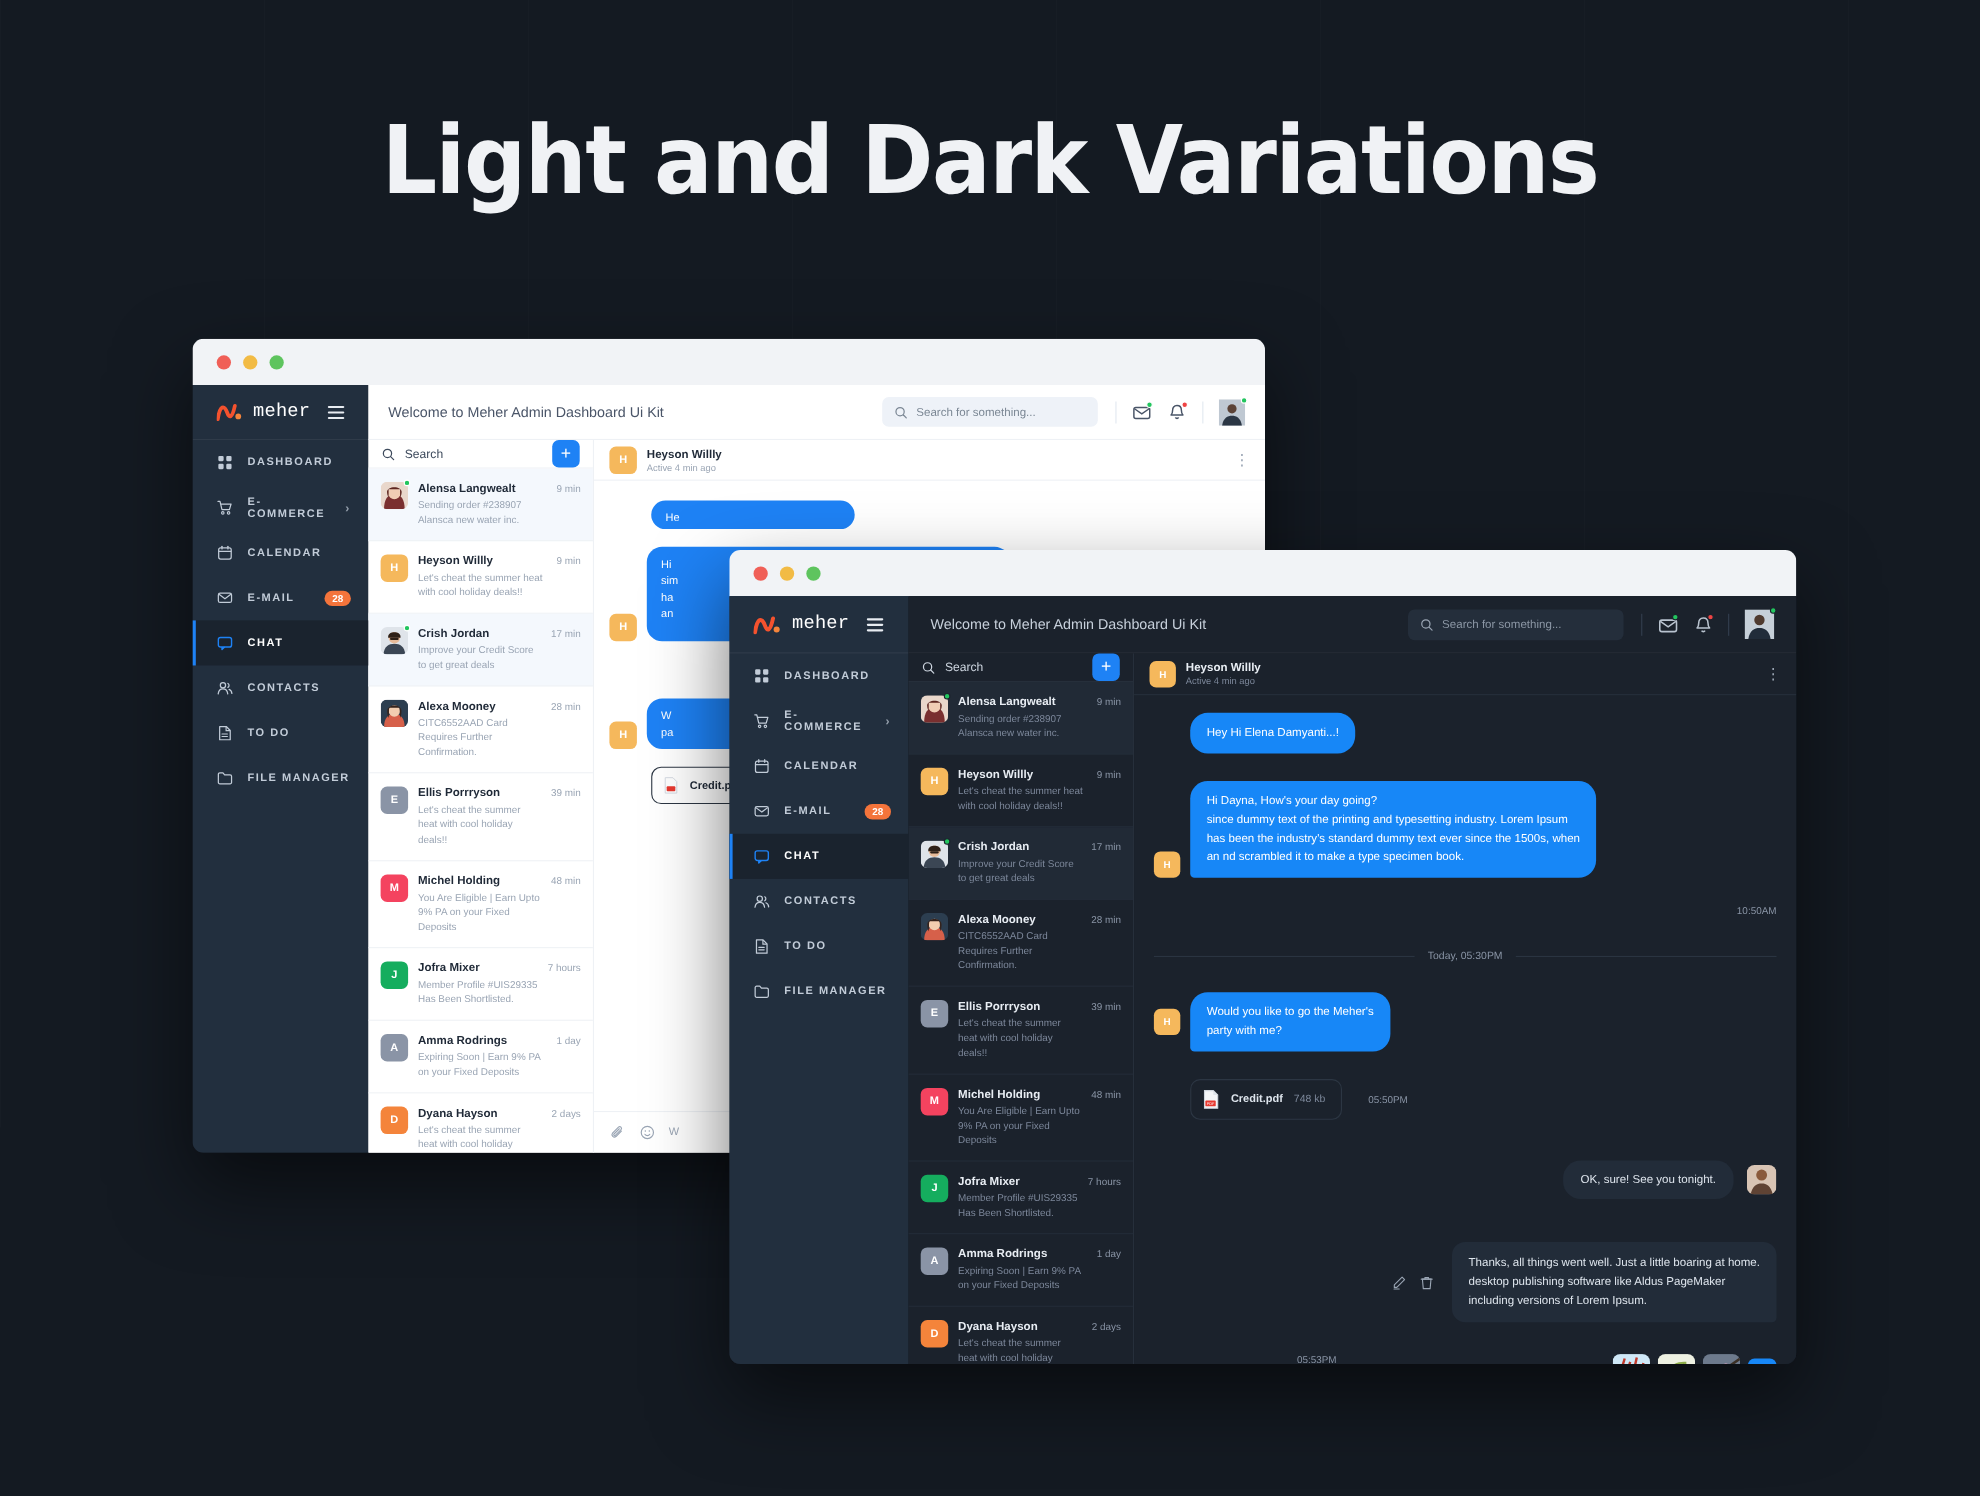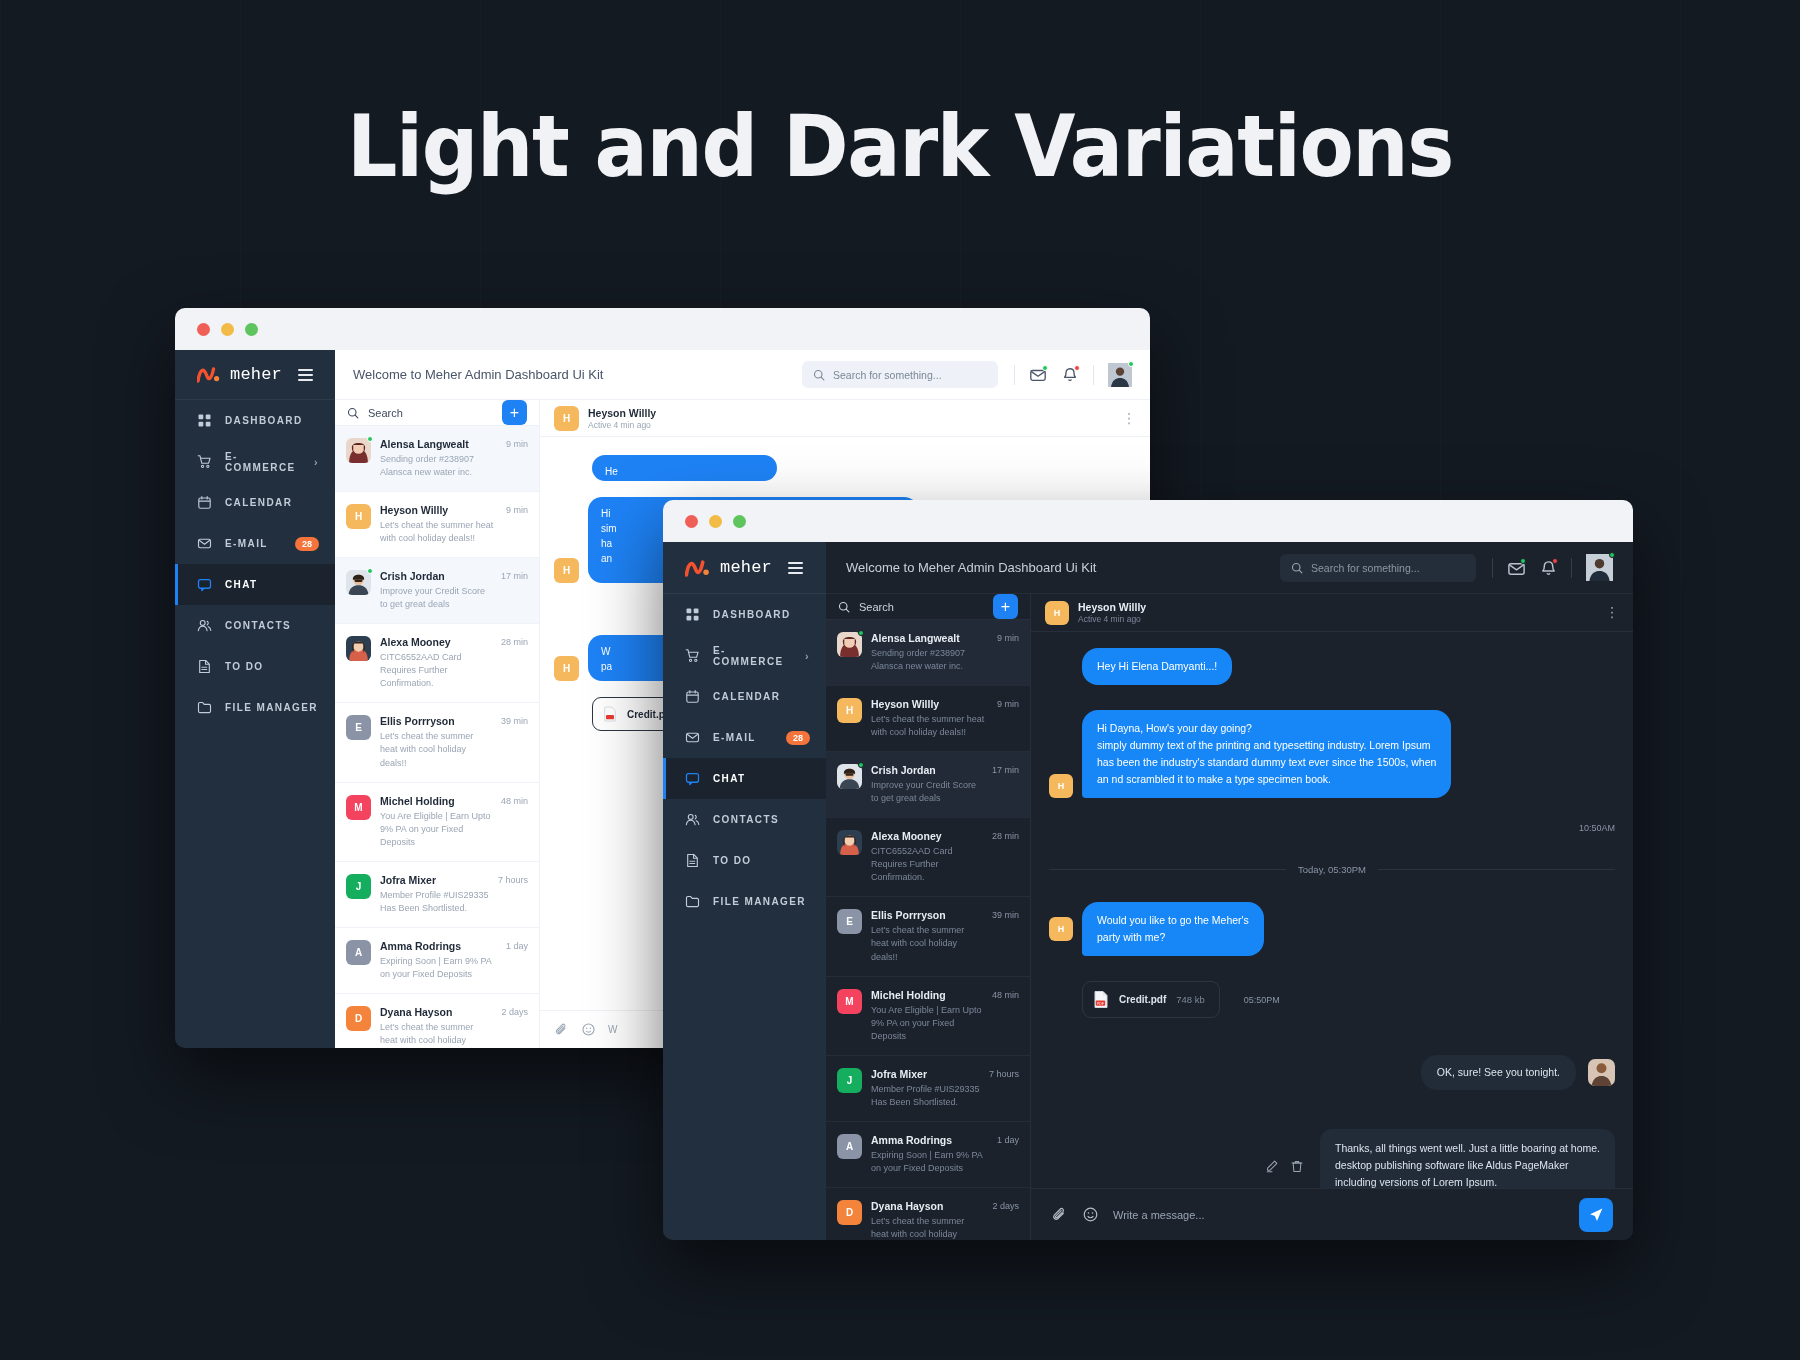--- a/index.html
+++ b/index.html
@@ -792,21 +792,21 @@
             <div class="dmsgs">
 
               <div class="sentrow" style="padding-left:33px">
                 <div class="bubblue">Hey Hi Elena Damyanti...!</div>
               </div>
 
               <div class="sentrow">
                 <span class="avsq">H</span>
                 <div class="bubblue" style="border-bottom-left-radius:4px">
                   <div>Hi Dayna, How's your day going?</div>
-                  <div>simply dummy text of the printing and typesetting industry. Lorem Ipsum</div>
+                  <div>since dummy text of the printing and typesetting industry. Lorem Ipsum</div>
                   <div>has been the industry's standard dummy text ever since the 1500s, when</div>
                   <div>an nd scrambled it to make a type specimen book.</div>
                 </div>
               </div>
               <div class="tstamp right" style="margin-right:0;text-align:right">10:50AM</div>
 
               <div class="daysep">
                 <span class="ln"></span>
                 <span class="lb">Today, 05:30PM</span>
                 <span class="ln"></span>
@@ -893,42 +893,19 @@
                         <circle cx="12" cy="17" r="5.2" fill="#e893b7"></circle>
                         <circle cx="21" cy="13" r="4.4" fill="#f0a8c6"></circle>
                         <circle cx="24" cy="21" r="3.6" fill="#e07fa8"></circle>
                       </svg>
                   </span>
                   <span class="more">+3</span>
                 </span>
               </div>
             </div>
 
-            <div class="dinput">
-              <span>
-                <svg width="17" height="17" viewBox="0 0 20 20">
-                    <path d="M14.5 8.5 L8 15 a3 3 0 0 1-4.2-4.2 L11 3.5 a2.2 2.2 0 0 1 3.1 3.1 L7.2 13.5 a1.1 1.1 0 0 1-1.6-1.6 L12 5.5" stroke="#b4bdc8" stroke-width="1.4" fill="none" stroke-linecap="round"></path>
-                  </svg>
-              </span>
-              <span>
-                <svg width="17" height="17" viewBox="0 0 20 20">
-                    <circle cx="10" cy="10" r="7.4" stroke="#b4bdc8" stroke-width="1.4" fill="none"></circle>
-                    <circle cx="7.6" cy="8.3" r=".95" fill="#b4bdc8"></circle>
-                    <circle cx="12.4" cy="8.3" r=".95" fill="#b4bdc8"></circle>
-                    <path d="M7 12.2 a3.6 3.6 0 0 0 6 0" stroke="#b4bdc8" stroke-width="1.3" fill="none" stroke-linecap="round"></path>
-                  </svg>
-              </span>
-              <span class="ph">Write a message...</span>
-              <span class="sendbtn">
-                <span>
-                  <svg width="16" height="16" viewBox="0 0 20 20">
-                      <path d="M18 2 L2.6 9.2 L8.6 11.4 L11.2 17.6 Z" fill="#fff"></path>
-                    </svg>
-                </span>
-              </span>
-            </div>
           </div>
         </div>
       </div>
     </div>
   </div>
 
 </div>
 
 </body></html>

